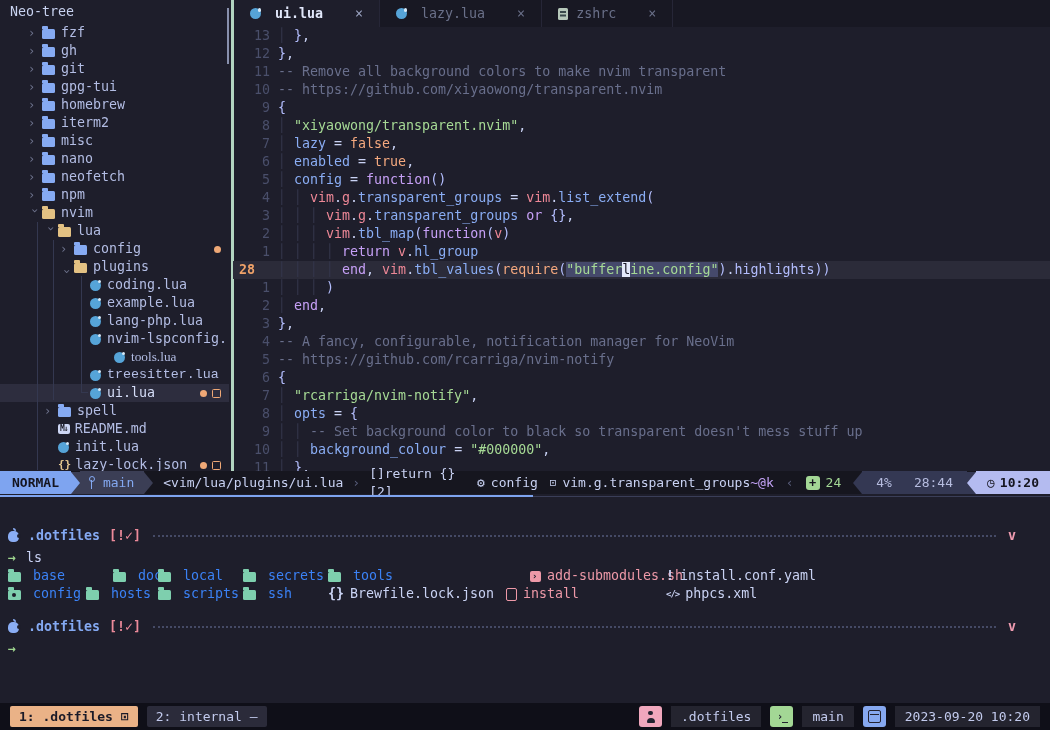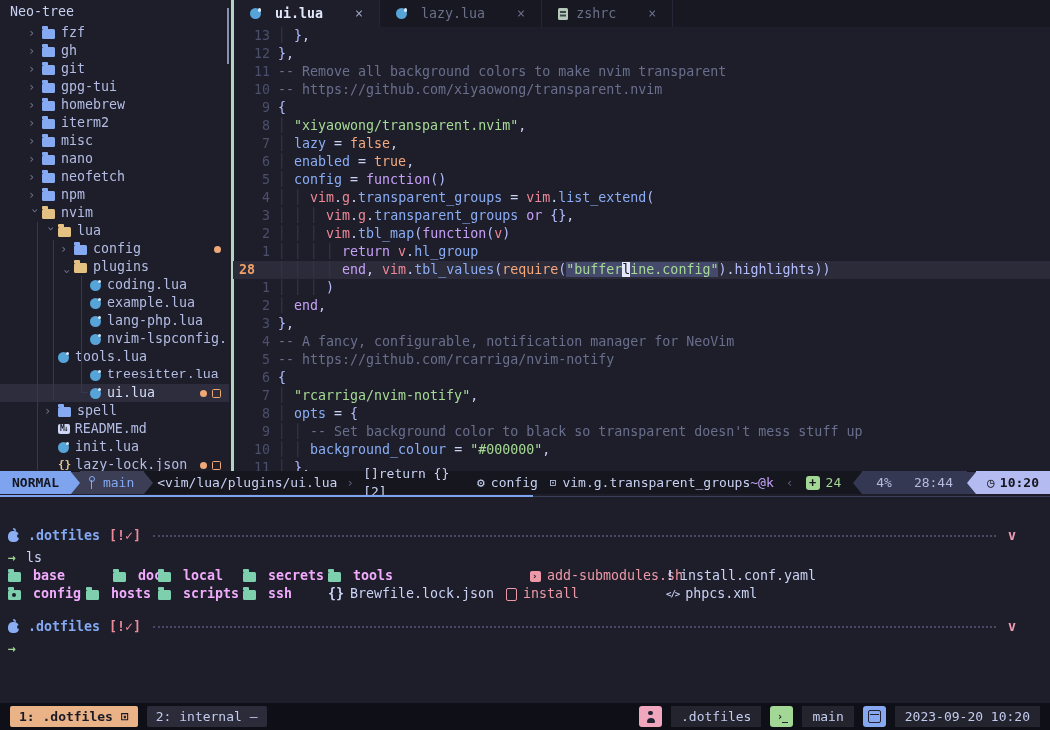--- a/index.html
+++ b/index.html
@@ -52,21 +52,21 @@
   
   .statusline{position:absolute;left:0;top:471px;width:1050px;height:23px;background:#16161f;display:flex;align-items:center;font-size:13px}
   .sl-mode{background:#7ea4f0;color:#15151f;font-weight:bold;padding:0 12px;height:23px;line-height:23px}
   .sl-tri{width:0;height:0;border-top:11.5px solid transparent;border-bottom:11.5px solid transparent;flex:none}
   .t1{border-left:9px solid #7ea4f0;background:#3b3e55}
   .sl-branch{background:#3b3e55;height:23px;display:flex;align-items:center;gap:6px;padding:0 10px 0 6px;color:#84a9f2}
   .t2{border-left:9px solid #3b3e55}
   .ibranch{position:relative;width:11px;height:13px;flex:none}
   .ibranch::before{content:"";position:absolute;left:5px;top:4px;bottom:0;width:1.5px;background:currentColor}
   .ibranch::after{content:"";position:absolute;left:3px;top:0;width:4px;height:4px;border:1.5px solid currentColor;border-radius:50%}
-  .sl-path{margin-left:4px;color:#c9d2f3}
+  .sl-path{margin-left:10px;color:#c9d2f3}
   .sl-sep{margin:0 9px;color:#595e7c}
   .sl-ctx,.sl-cfg,.sl-sym{color:#c9d2f3}
   .sl-gear{margin:0 6px 0 14px;color:#c9d2f3}
   .sl-field{margin:0 6px 0 12px;color:#c9d2f3;font-size:11px}
   .sl-spacer{flex:1}
   .sl-reg{color:#c2a2f5;margin-right:12px}
   .sl-lsep{color:#595e7c;margin-right:12px}
   .sl-plus{width:14px;height:14px;border-radius:3px;background:#a3d795;color:#15151f;font-weight:bold;font-size:12px;line-height:14px;text-align:center;flex:none}
   .sl-add{color:#a3d795;margin:0 12px 0 6px}
   .t3{border-right:9px solid #343853}
@@ -81,21 +81,21 @@
   .iapple::before{content:"";position:absolute;top:-3px;left:5px;width:3px;height:3px;border-radius:0 100% 0 100%;background:#8aadf4}
   .iapple::after{content:"";position:absolute;right:-1.5px;top:3px;width:4px;height:4px;border-radius:50%;background:#1e1e2b}
   .tp-path{color:#84a9f2;font-weight:bold;margin-left:9px}
   .tp-git{color:#ec8a9a;font-weight:bold;margin-left:9px}
   .tp-dots{flex:1;border-top:2px dotted #454a66;margin:0 12px;height:0}
   .tp-tail{color:#ef9bb0;font-weight:bold;margin-right:26px}
   .cmd-arrow{color:#9fd68f;font-weight:bold}
   .cmd-text{margin-left:10px;color:#cad3f5}
   .ls-output{position:absolute;left:0;top:567px;width:1050px;height:38px}
   .lsent{position:absolute;display:flex;align-items:center;gap:6px;height:18px;white-space:pre}
-  .c-teal{color:#f0abfc;font-weight:bold}
+  .c-teal{color:#3b82f6;font-weight:normal}
   .c-pink{color:#ee99a8}
   .c-fg{color:#c9d2f3}
   .iterm{width:11px;height:11px;border-radius:2px;background:currentColor;position:relative;flex:none}
   .iterm::before{content:"›";position:absolute;left:2px;top:0;font-size:9px;line-height:10px;color:#1e1e2b;font-weight:bold}
   .idocf{width:9px;height:11px;border:1.3px solid currentColor;border-radius:2px;flex:none}
   .itxt{font-weight:bold}
   .itxt.sm{font-size:9px;letter-spacing:-1px}
   
   .tmuxbar{position:absolute;left:0;top:703px;width:1050px;height:27px;background:#0f0f18;display:flex;align-items:center;padding:0 10px;box-sizing:border-box;gap:9px;font-size:13px}
   .twin{height:21px;line-height:21px;padding:0 9px;border-radius:2px;white-space:pre;display:flex;align-items:center}
@@ -134,21 +134,21 @@
         <div class="nt-row" style="padding-left: 28px;"><span class="chev">›</span><span class="ifolder"></span><span class="ntlabel">neofetch</span></div>
         <div class="nt-row" style="padding-left: 28px;"><span class="chev">›</span><span class="ifolder"></span><span class="ntlabel">npm</span></div>
         <div class="nt-row" style="padding-left: 28px;"><span class="chev open">›</span><span class="ifolder openf"></span><span class="ntlabel">nvim</span></div>
         <div class="nt-row" style="padding-left: 44px;"><span class="chev open">›</span><span class="ifolder openf"></span><span class="ntlabel">lua</span></div>
         <div class="nt-row" style="padding-left: 60px;"><span class="chev">›</span><span class="ifolder"></span><span class="ntlabel">config</span><span class="marks"><span class="dot"></span></span></div>
         <div class="nt-row" style="padding-left: 60px; text-align: right;"><span class="chev open">›</span><span class="ifolder openf"></span><span class="ntlabel">plugins</span></div>
         <div class="nt-row" style="padding-left: 76px;"><span class="chev"></span><span class="ilua"></span><span class="ntlabel">coding.lua</span></div>
         <div class="nt-row" style="padding-left: 76px;"><span class="chev"></span><span class="ilua"></span><span class="ntlabel">example.lua</span></div>
         <div class="nt-row" style="padding-left: 76px;"><span class="chev"></span><span class="ilua"></span><span class="ntlabel">lang-php.lua</span></div>
         <div class="nt-row" style="padding-left: 76px;"><span class="chev"></span><span class="ilua"></span><span class="ntlabel">nvim-lspconfig.</span></div>
-        <div class="nt-row" style="padding-left: 44px;"><span class="chev"></span><span class="ilua"></span><span class="ntlabel">tools.lua</span></div>
+        <div class="nt-row" style="padding-left: 100px; font-family: Liberation Serif, serif;"><span class="chev"></span><span class="ilua"></span><span class="ntlabel">tools.lua</span></div>
         <div class="nt-row" style="padding-left: 76px; font-family: Liberation Mono, monospace;"><span class="chev"></span><span class="ilua"></span><span class="ntlabel">treesitter.lua</span></div>
         <div class="nt-row sel" style="padding-left: 76px;"><span class="chev"></span><span class="ilua"></span><span class="ntlabel">ui.lua</span><span class="marks"><span class="dot"></span><span class="sq"></span></span></div>
         <div class="nt-row" style="padding-left: 44px;"><span class="chev">›</span><span class="ifolder"></span><span class="ntlabel">spell</span></div>
         <div class="nt-row" style="padding-left: 44px;"><span class="chev"></span><span class="imd">M↓</span><span class="ntlabel">README.md</span></div>
         <div class="nt-row" style="padding-left: 44px;"><span class="chev"></span><span class="ilua"></span><span class="ntlabel">init.lua</span></div>
         <div class="nt-row" style="padding-left: 44px;"><span class="chev"></span><span class="ijson">{}</span><span class="ntlabel">lazy-lock.json</span><span class="marks"><span class="dot"></span><span class="sq"></span></span></div>
       </div>
     <div class="nt-guide" style="left:37px;top:222px;height:248px"></div>
     <div class="nt-guide" style="left:53px;top:240px;height:160px"></div>
     <div class="nt-guide" style="left:81px;top:276px;height:117px"></div>

